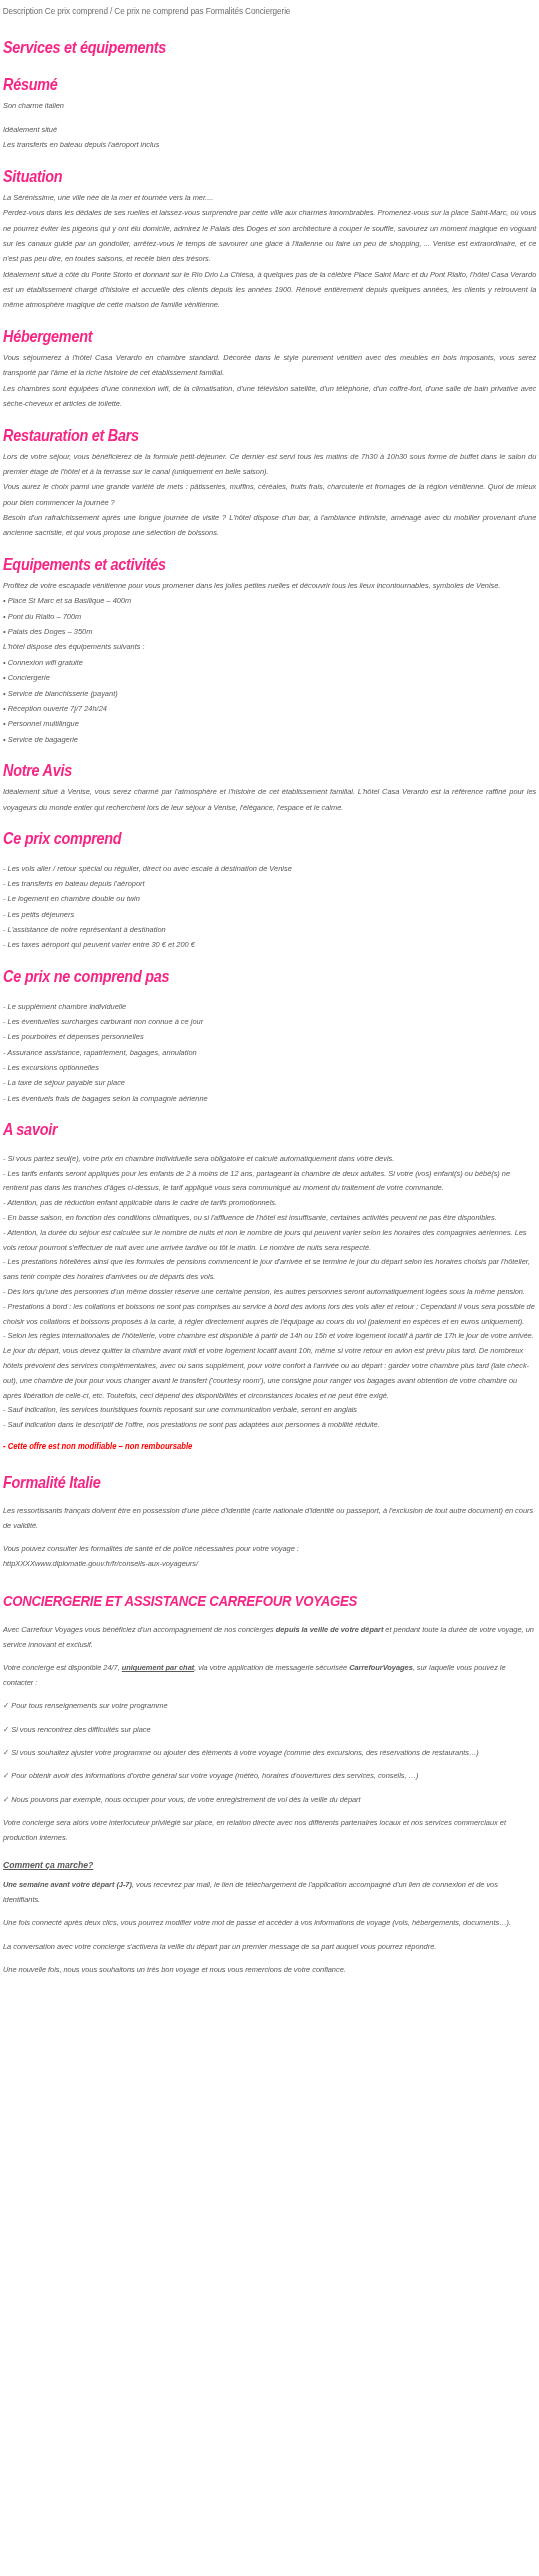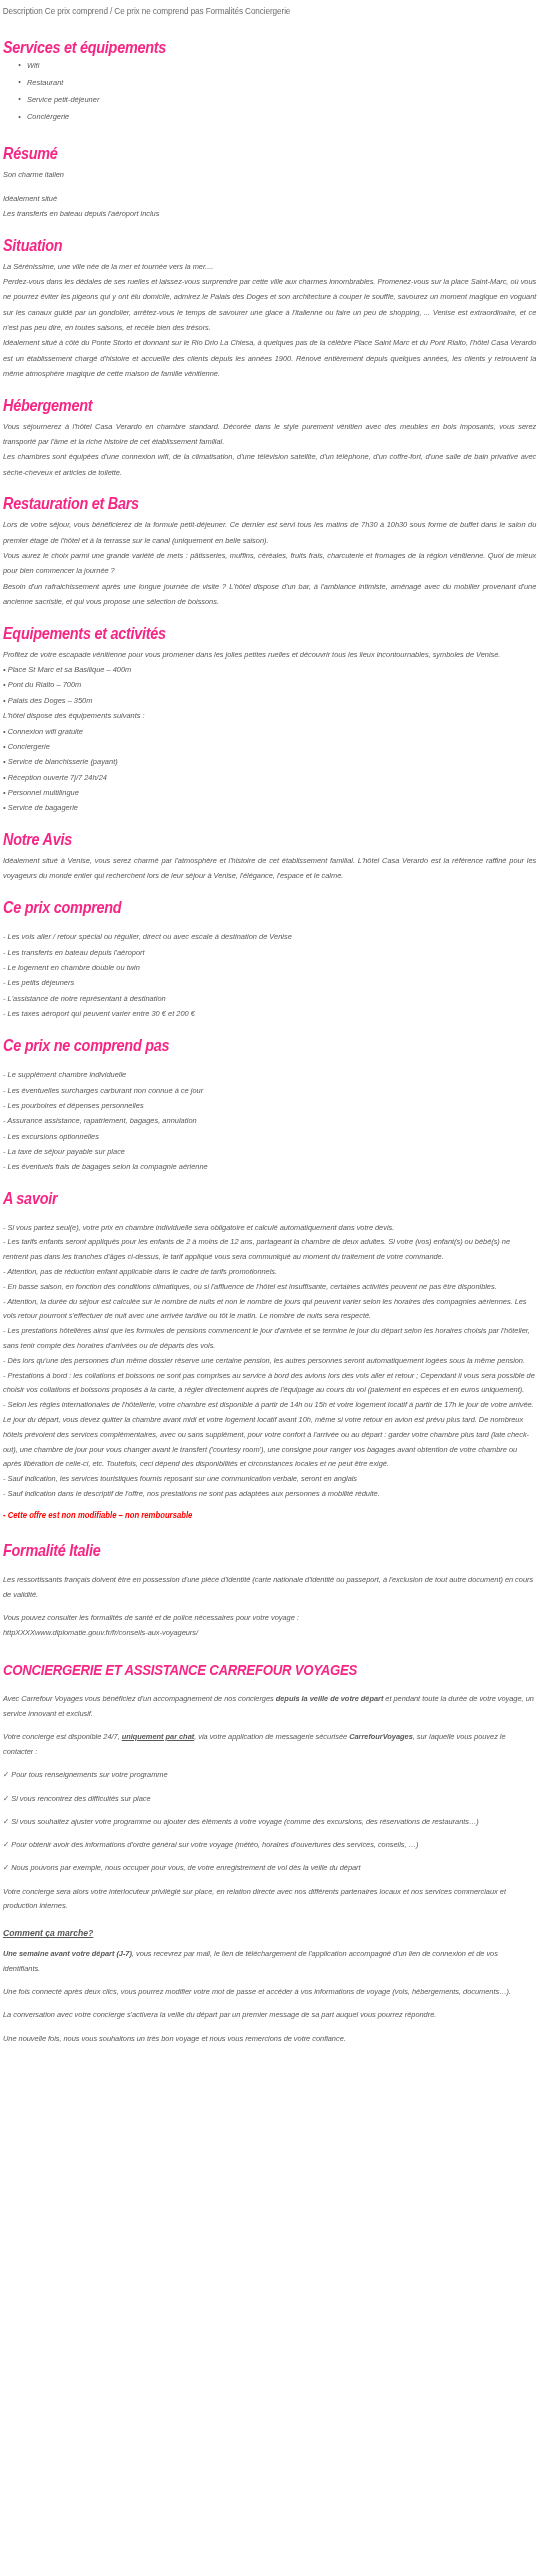--- a/index.html
+++ b/index.html
@@ -124,26 +124,20 @@
   }
 </style>
 </head>
 <body>
 
 <div class="page">
 
   <div class="breadcrumb">Description Ce prix comprend / Ce prix ne comprend pas Formalités Conciergerie</div>
 
   <h2 class="sec">Services et équipements</h2>
-  <ul class="disc">
-    <li>Wifi</li>
-    <li>Restaurant</li>
-    <li>Service petit-déjeuner</li>
-    <li>Concièrgerie</li>
-  </ul>
   <div class="sp-md"></div>
 
   <h2 class="sec">Résumé</h2>
   <p class="body left">Son charme italien</p>
   <div class="sp-sm"></div>
   <p class="body left">Idéalement situé</p>
   <p class="body left">Les transferts en bateau depuis l'aéroport inclus</p>
   <div class="sp-md"></div>
 
   <h2 class="sec">Situation</h2>

